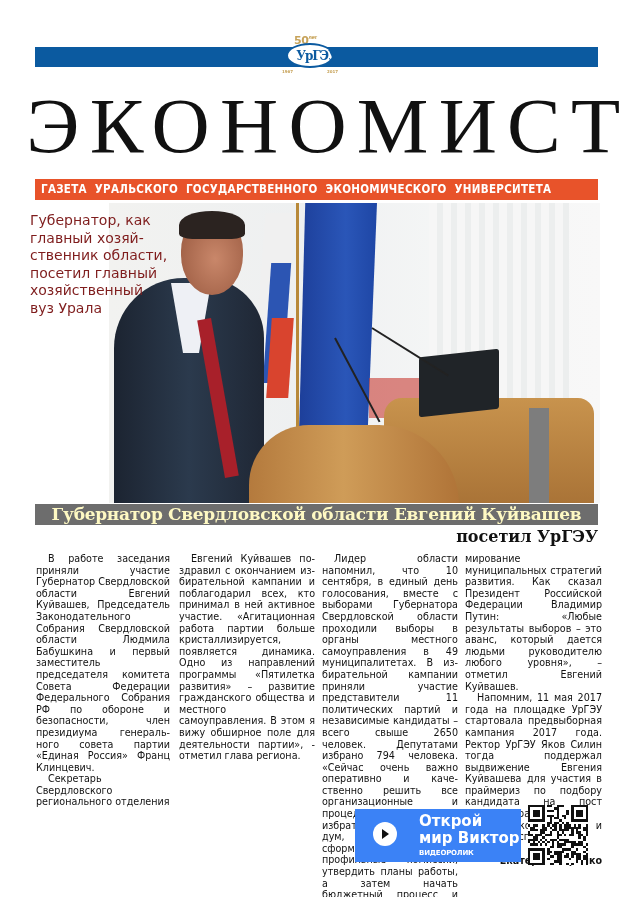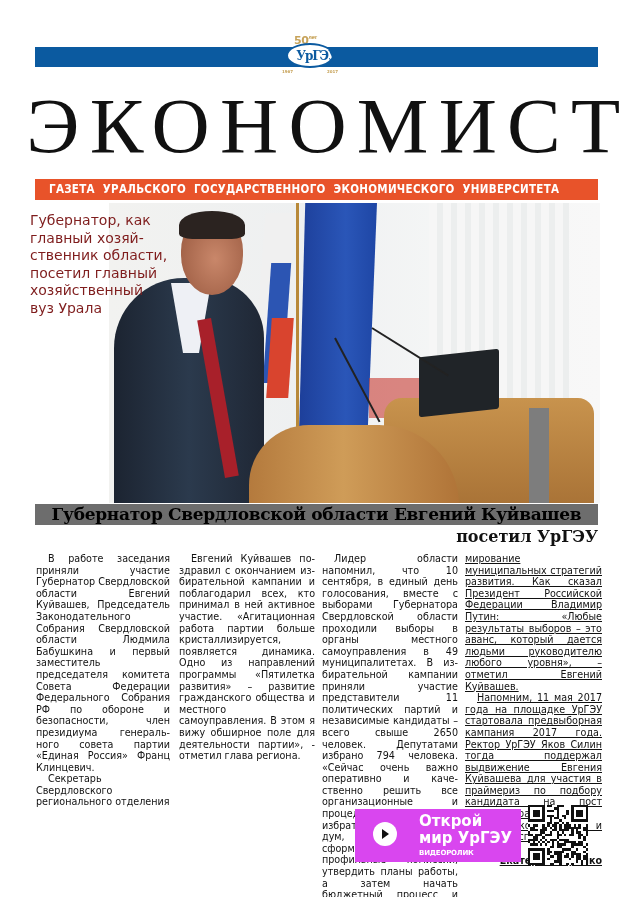--- a/index.html
+++ b/index.html
@@ -11,21 +11,21 @@
   .logo .fifty { position: absolute; left: 12px; top: 0; font: bold 11px "DejaVu Sans", sans-serif; color: #c7a35a; letter-spacing: -0.5px; }
   .logo .fifty sup { font-size: 5px; }
   .logo .oval { position: absolute; left: 4px; top: 9px; width: 48px; height: 25px; border: 2px solid #0b5aa0; border-radius: 50%; background: #fff; display: flex; align-items: center; justify-content: center; }
   .logo .oval span { font: bold 12px "DejaVu Serif", serif; color: #0b5aa0; letter-spacing: -1px; margin-left: 13px; }
   .logo .yr1, .logo .yr2 { position: absolute; top: 35px; font: bold 4px "DejaVu Sans", sans-serif; color: #c7a35a; }
   .logo .yr1 { left: 0; }
   .logo .yr2 { left: 45px; }
 
   .title { position: absolute; left: 32px; top: 86px; width: 572px; height: 80px; font-family: "Liberation Serif", serif; font-size: 79px; line-height: 80px; letter-spacing: 10px; color: #111; white-space: nowrap; text-align: center; transform: scaleX(1.02); }
 
-  .subtitle-bar { position: absolute; left: 35px; top: 179px; width: 563px; height: 21px; background: #e8532a; color: #fff; font: bold 11.5px "DejaVu Sans Condensed", "DejaVu Sans", sans-serif; line-height: 21px; white-space: nowrap; padding-left: 14px; letter-spacing: 0.3px; word-spacing: 4px; }
+  .subtitle-bar { position: absolute; left: 35px; top: 179px; width: 563px; height: 21px; background: #e8532a; color: #fff; font: bold 11.5px "DejaVu Sans Condensed", "DejaVu Sans", sans-serif; line-height: 21px; white-space: nowrap; padding-left: 6px; letter-spacing: 0.3px; word-spacing: 4px; }
 
   .photo { position: absolute; left: 109px; top: 203px; width: 491px; height: 300px; overflow: hidden; background: #e9edf0; }
   .photo .bg1 { position: absolute; left: 0; top: 0; width: 491px; height: 300px; background: linear-gradient(90deg, #f2f2f0 0%, #eef0f1 40%, #f5f6f6 70%, #f8f8f8 100%); }
   .photo .curtain { position: absolute; left: 320px; top: 0; width: 140px; height: 300px; background: repeating-linear-gradient(90deg, #f6f6f6 0 8px, #eceeee 8px 14px); }
   .flag-white { position: absolute; left: 150px; top: 10px; width: 30px; height: 180px; background: #f0f0f0; transform: skewX(-4deg); }
   .flag-blue1 { position: absolute; left: 158px; top: 60px; width: 20px; height: 120px; background: #2c55b3; transform: skewX(-4deg); }
   .flag-red { position: absolute; left: 160px; top: 115px; width: 22px; height: 80px; background: #d9442e; transform: skewX(-4deg); }
   .flag-ur { position: absolute; left: 190px; top: 0; width: 78px; height: 230px; background: linear-gradient(90deg, #1d3f9a, #2a56b8 60%, #1e46a5); clip-path: polygon(8% 0, 100% 0, 88% 100%, 0 100%); }
   .pole { position: absolute; left: 187px; top: 0; width: 3px; height: 240px; background: #b8893a; }
   .redbox { position: absolute; left: 260px; top: 175px; width: 60px; height: 40px; background: #c83a32; opacity: 0.6; }
@@ -36,33 +36,33 @@
   .mic1 { position: absolute; left: 225px; top: 135px; width: 2px; height: 95px; background: #222; transform: rotate(-28deg); transform-origin: top; }
   .mic2 { position: absolute; left: 262px; top: 125px; width: 2px; height: 90px; background: #222; transform: rotate(-58deg); transform-origin: top; }
   .person-body { position: absolute; left: 5px; top: 75px; width: 150px; height: 230px; background: linear-gradient(90deg, #1c2431, #2b3a4d 50%, #1f2735); border-radius: 70px 60px 0 0; }
   .person-shirt { position: absolute; left: 62px; top: 80px; width: 40px; height: 70px; background: #eef0f5; clip-path: polygon(0 0, 100% 0, 70% 100%, 30% 100%); }
   .person-tie { position: absolute; left: 102px; top: 115px; width: 14px; height: 160px; background: #a8202a; transform: rotate(-10deg); }
   .person-head { position: absolute; left: 72px; top: 12px; width: 62px; height: 80px; background: radial-gradient(ellipse at 55% 55%, #c9876a, #9f5f45 80%); border-radius: 45% 45% 50% 50%; }
   .person-hair { position: absolute; left: 70px; top: 8px; width: 66px; height: 28px; background: #2b2320; border-radius: 50% 50% 20% 20%; }
 
   .lead { position: absolute; left: 30px; top: 212px; width: 140px; font: 14px "DejaVu Sans", sans-serif; line-height: 17.5px; color: #7f1d1d; }
 
-  .headline-bar { position: absolute; left: 35px; top: 504px; width: 563px; height: 21px; background: #6d6d6d; color: #000000; font: bold 17px "DejaVu Serif", serif; line-height: 21px; text-align: center; white-space: nowrap; letter-spacing: -0.3px; }
+  .headline-bar { position: absolute; left: 35px; top: 504px; width: 563px; height: 21px; background: #6d6d6d; color: #fef9c3; font: bold 17px "DejaVu Serif", serif; line-height: 21px; text-align: center; white-space: nowrap; letter-spacing: -0.3px; }
   .headline2 { position: absolute; left: 35px; top: 527px; width: 563px; text-align: right; font: bold 16px "DejaVu Serif", serif; line-height: 20px; color: #111; }
 
   .col { position: absolute; top: 553px; font: 9.6px "DejaVu Sans", sans-serif; line-height: 11.6px; text-align: justify; hyphens: manual; color: #111; }
   .col p { text-indent: 12px; }
   .col p.noindent { text-indent: 0; }
   .c1 { left: 36px; width: 134px; }
   .c2 { left: 179px; width: 136px; }
   .c3 { left: 322px; width: 136px; }
-  .c4 { left: 465px; width: 137px; text-decoration: underline; }
+  .c4 { left: 465px; width: 137px; }
   .author { text-align: right; font-weight: bold; margin-top: 12px; text-indent: 0; }
 
-  .video-btn { position: absolute; left: 355px; top: 809px; width: 166px; height: 53px; background: #d946ef; display: block; cursor: pointer; }
+  .video-btn { position: absolute; left: 355px; top: 809px; width: 166px; height: 53px; background: #3b82f6; display: block; cursor: pointer; }
   .video-btn .play { position: absolute; left: 18px; top: 13px; width: 24px; height: 24px; border-radius: 50%; background: #fff; }
   .video-btn .play::after { content: ""; position: absolute; left: 9px; top: 7px; border-left: 7px solid #111; border-top: 5px solid transparent; border-bottom: 5px solid transparent; }
   .video-btn .l1 { position: absolute; left: 64px; top: 4px; font: bold 15px "DejaVu Sans", sans-serif; color: #fff; line-height: 17px; }
   .video-btn .l2 { position: absolute; left: 64px; top: 21px; font: bold 15px "DejaVu Sans", sans-serif; color: #fff; line-height: 17px; white-space: nowrap; }
   .video-btn .l3 { position: absolute; left: 64px; top: 40px; font: bold 7px "DejaVu Sans", sans-serif; color: #fff; line-height: 9px; letter-spacing: -0.2px; }
 
   .qr { position: absolute; left: 528px; top: 805px; width: 60px; height: 60px; }
 </style>
 </head>
 <body>
@@ -120,21 +120,21 @@
 </div>
 <div class="col c4">
   <p class="noindent">мирование муниципальных стратегий развития. Как ска­зал Президент Российской Федерации Владимир Путин: «Любые результаты выборов – это аванс, который дается людьми руководителю любо­го уровня», – отметил Евге­ний Куйвашев.</p>
   <p>Напомним, 11 мая 2017 года на площадке УрГЭУ стартовала предвыборная кампания 2017 года. Ректор УрГЭУ Яков Силин тогда под­держал выдвижение Евгения Куйвашева для участия в праймериз по подбору кан­дидата на пост Губернатора Свердловской области и по­желал успехов.</p>
   <p class="author">Екатерина Хрипко</p>
 </div>
 
 <a class="video-btn">
   <span class="play"></span>
   <span class="l1">Открой</span>
-  <span class="l2">мир УрГЭУ</span>
+  <span class="l2">мир Виктор</span>
   <span class="l3">ВИДЕОРОЛИК</span>
 </a>
 
 <svg class="qr" viewBox="0 0 25 25" shape-rendering="crispEdges">
   <rect x="0" y="0" width="25" height="25" fill="#fff"></rect>
   <g fill="#111" id="qr-g">
       <rect x="0" y="0" width="7" height="7"></rect>
       <rect x="1" y="1" width="5" height="5" fill="#fff"></rect>
       <rect x="2" y="2" width="3" height="3"></rect>
       <rect x="18" y="0" width="7" height="7"></rect>

